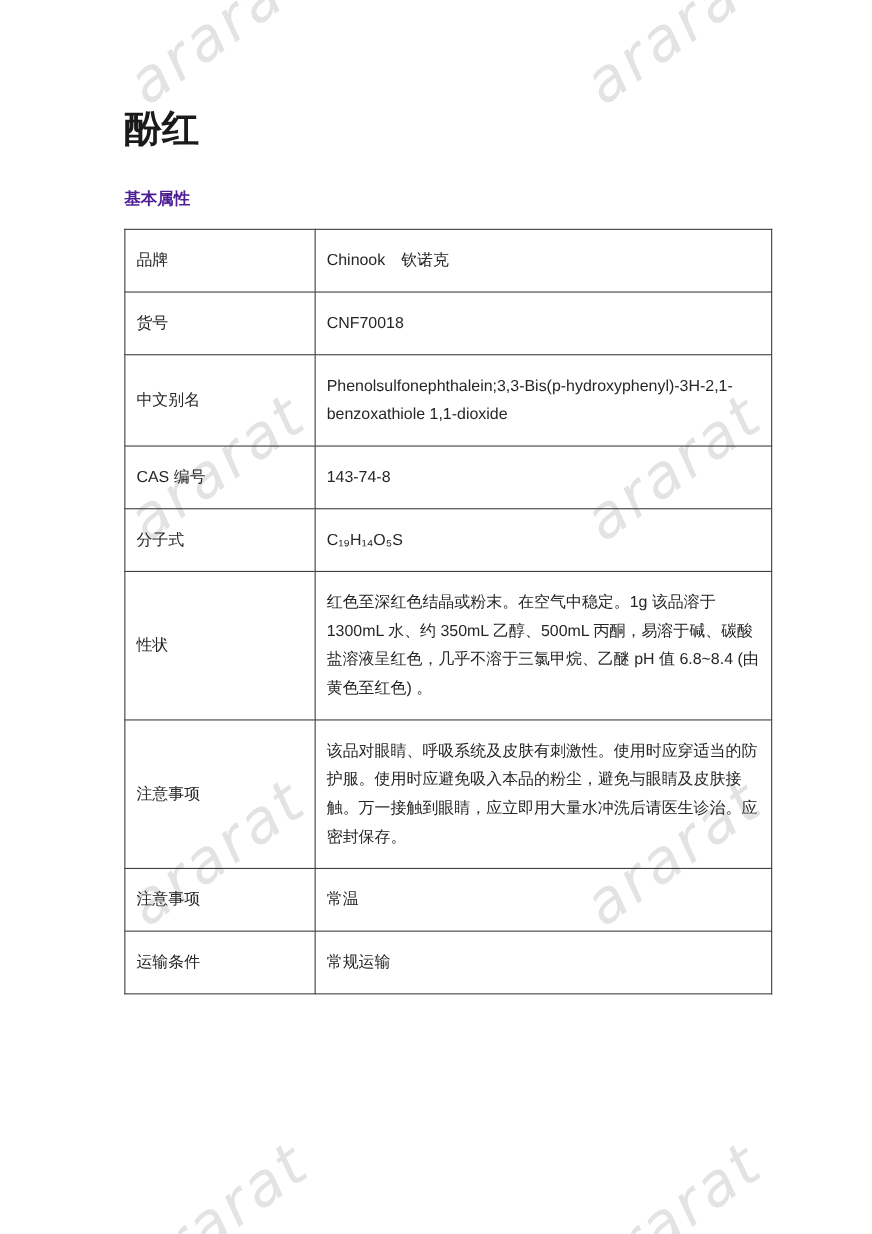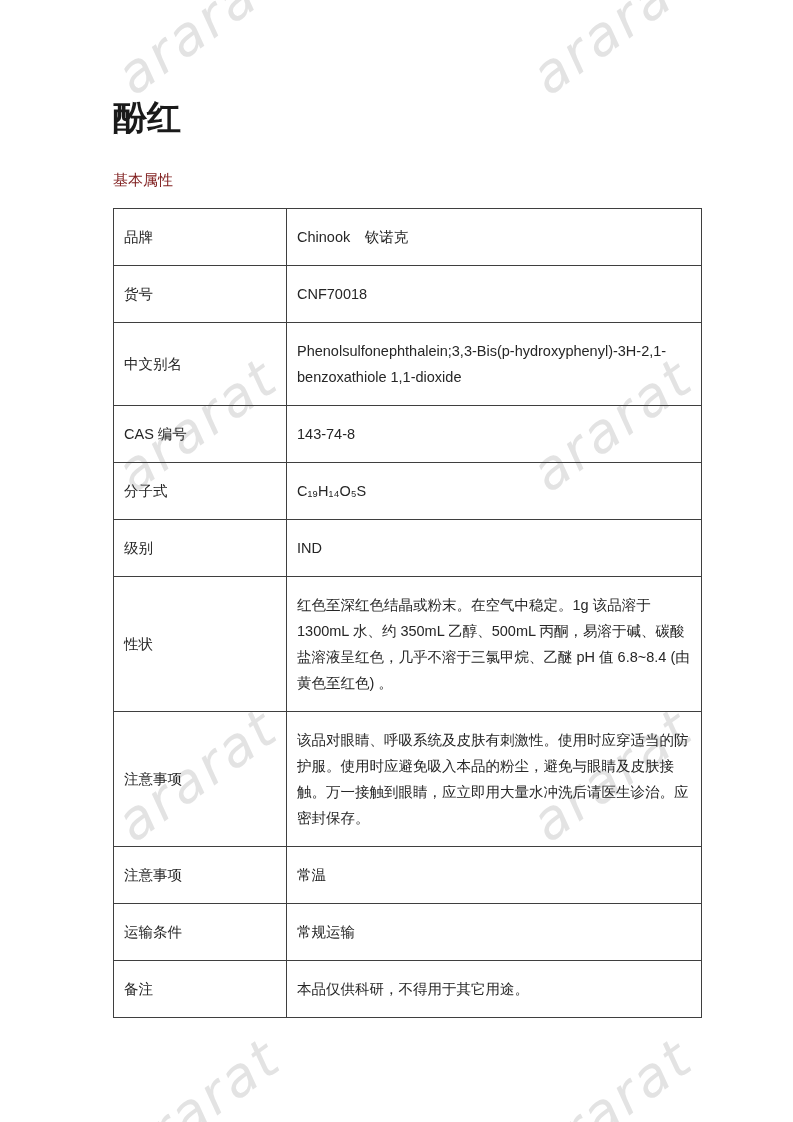--- a/index.html
+++ b/index.html
@@ -54,22 +54,22 @@
     margin: 0;
     padding-top: 96px;
     font-size: 34px;
     line-height: 1.25;
     font-weight: bold;
     color: #1a1a1a;
   }
   .section-heading {
     margin-top: 32px;
     font-size: 15px;
-    font-weight: normal;
-    color: #7f1d1d;
+    font-weight: bold;
+    color: #4c1d95;
   }
 
   table.props {
     margin-top: 18px;
     border-collapse: collapse;
     table-layout: fixed;
     width: 568px;
     background: transparent;
   }
   table.props td {
@@ -117,38 +117,30 @@
   </tr>
         <tr>
     <td class="label-cell">CAS 编号</td>
     <td class="value-cell">143-74-8</td>
   </tr>
         <tr>
     <td class="label-cell">分子式</td>
     <td class="value-cell">C₁₉H₁₄O₅S</td>
   </tr>
         <tr>
-    <td class="label-cell">级别</td>
-    <td class="value-cell">IND</td>
-  </tr>
-        <tr>
     <td class="label-cell">性状</td>
     <td class="value-cell">红色至深红色结晶或粉末。在空气中稳定。1g 该品溶于 1300mL 水、约 350mL 乙醇、500mL 丙酮，易溶于碱、碳酸盐溶液呈红色，几乎不溶于三氯甲烷、乙醚 pH 值 6.8~8.4 (由黄色至红色) 。</td>
   </tr>
         <tr>
     <td class="label-cell">注意事项</td>
     <td class="value-cell">该品对眼睛、呼吸系统及皮肤有刺激性。使用时应穿适当的防护服。使用时应避免吸入本品的粉尘，避免与眼睛及皮肤接触。万一接触到眼睛，应立即用大量水冲洗后请医生诊治。应密封保存。</td>
   </tr>
         <tr>
     <td class="label-cell">注意事项</td>
     <td class="value-cell">常温</td>
   </tr>
         <tr>
     <td class="label-cell">运输条件</td>
     <td class="value-cell">常规运输</td>
   </tr>
-        <tr>
-    <td class="label-cell">备注</td>
-    <td class="value-cell">本品仅供科研，不得用于其它用途。</td>
-  </tr>
       </tbody>
   </table>
 </div>
 
 </body></html>

